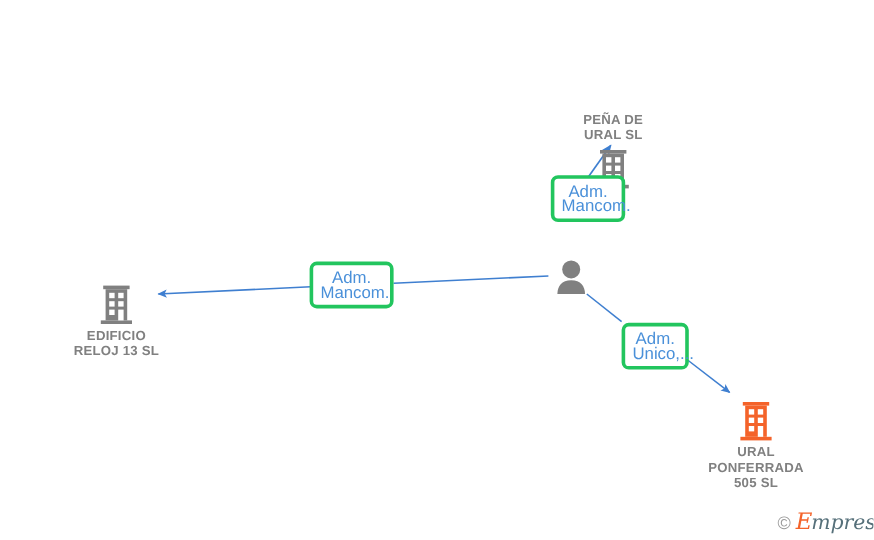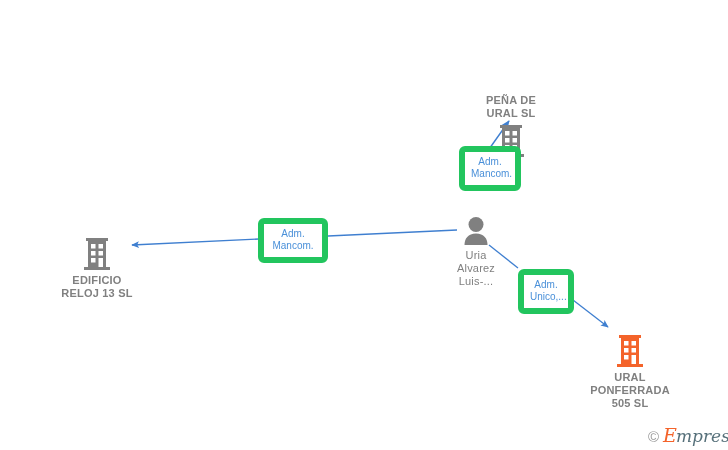--- a/index.html
+++ b/index.html
@@ -50,24 +50,24 @@
   .node.top-label .node-label {
     margin-top: 0;
     margin-bottom: 4px;
   }
 
   
   .edge-label {
     position: absolute;
     box-sizing: border-box;
     background: #ffffff;
-    border: 6px solid #22c55e;
+    border: 3px solid #22c55e;
     border-radius: 6px;
     color: #4a90d9;
-    font-size: 10px;
+    font-size: 14px;
     line-height: 12px;
     text-align: center;
     padding: 4px 6px 5px 6px;
     white-space: pre-line;
   }
 </style>
 </head>
 <body>
 
 <div id="canvas">
@@ -118,23 +118,20 @@
     </svg>
     <span class="node-label company">EDIFICIO
 RELOJ 13  SL</span>
   </div>
 
   <div class="node" style="left:476px; top:216px;">
     <svg class="node-icon" width="34" height="30" viewBox="0 0 34 30">
       <circle cx="17" cy="8.5" r="7.5" fill="#808080"></circle>
       <path d="M17 17.5 c-8 0 -11.5 5.2 -11.5 11.5 l23 0 c0 -6.3 -3.5 -11.5 -11.5 -11.5 z" fill="#808080"></path>
     </svg>
-    <span class="node-label person">Uria
-Alvarez
-Luis-...</span>
   </div>
 
   <div class="node" style="left:630px; top:334px;text-align:center;">
     <svg class="node-icon" width="30" height="34" viewBox="0 0 30 34">
       <rect x="4" y="1" width="22" height="3" fill="#f4632a"></rect>
       <rect x="6" y="4" width="18" height="26" fill="#f4632a"></rect>
       <rect x="2" y="30" width="26" height="3" fill="#f4632a"></rect>
       <rect x="9" y="7" width="4.5" height="4.5" fill="#ffffff"></rect>
       <rect x="16.5" y="7" width="4.5" height="4.5" fill="#ffffff"></rect>
       <rect x="9" y="14" width="4.5" height="4.5" fill="#ffffff"></rect>

